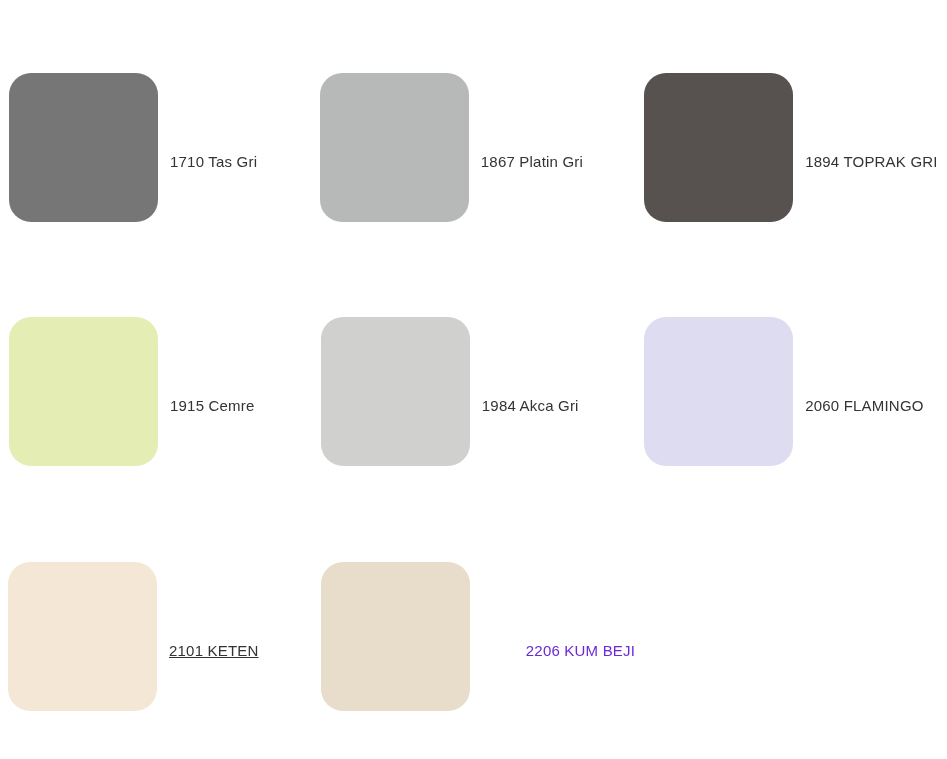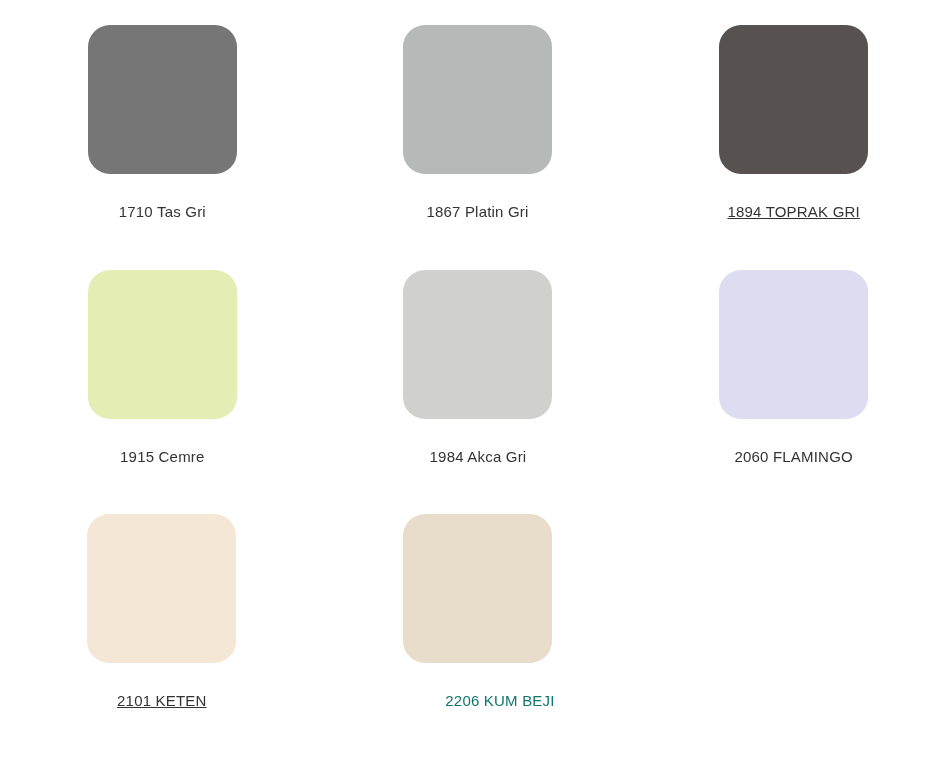--- a/index.html
+++ b/index.html
@@ -22,23 +22,24 @@
     height: 759px;
     display: grid;
     grid-template-columns: repeat(3, 1fr);
     grid-template-rows: repeat(3, 1fr);
     padding: 25px 0 0 0;
     background: #ffffff;
   }
 
   .swatch-cell {
     display: flex;
-    flex-direction: column;
+    flex-direction: row;
     align-items: center;
     justify-content: flex-start;
+    gap: 12px;
   }
 
   
   .swatch-cell.col-0 { padding-left: 9px; }
   .swatch-cell.col-1 { padding-left: 8px; }
   .swatch-cell.col-2 { padding-left: 9px; }
 
   .swatch-chip {
     width: 149px;
     height: 149px;
@@ -67,21 +68,21 @@
     <div class="swatch-label" style="color: rgb(51, 51, 51);">1710 Tas Gri</div>
   </div>
 
   <div class="swatch-cell col-1">
     <div class="swatch-chip" style="background: rgb(183, 184, 184); width: 149px; height: 149px; border-radius: 22px;"></div>
     <div class="swatch-label" style="color: rgb(51, 51, 51);">1867 Platin Gri</div>
   </div>
 
   <div class="swatch-cell col-2">
     <div class="swatch-chip" style="background: rgb(87, 82, 80); width: 149px; height: 149px; border-radius: 22px;"></div>
-    <div class="swatch-label" style="color: rgb(51, 51, 51); text-decoration: underline;">1894 TOPRAK GRI</div>
+    <div class="swatch-label" style="color: rgb(51, 51, 51);">1894 TOPRAK GRI</div>
   </div>
 
   <div class="swatch-cell col-0">
     <div class="swatch-chip" style="background: rgb(228, 237, 179); width: 149px; height: 149px; border-radius: 22px;"></div>
     <div class="swatch-label" style="color: rgb(51, 51, 51);">1915 Cemre</div>
   </div>
 
 
   <div class="swatch-cell col-2">
     <div class="swatch-chip" style="background: rgb(208, 208, 207); width: 149px; height: 149px; border-radius: 22px;"></div>
@@ -93,16 +94,16 @@
     <div class="swatch-label" style="color: rgb(51, 51, 51); text-align: center;">2060 FLAMINGO</div>
   </div>
 
   <div class="swatch-cell col-1">
     <div class="swatch-chip" style="background: rgb(244, 231, 214); width: 149px; height: 149px; border-radius: 22px;"></div>
     <div class="swatch-label" style="color: rgb(51, 51, 51); text-decoration: underline;">2101 KETEN</div>
   </div>
 
   <div class="swatch-cell col-2">
     <div class="swatch-chip" style="background: rgb(232, 221, 202); width: 149px; height: 149px; border-radius: 22px;"></div>
-    <div class="swatch-label" style="color: #0f766e; margin-left: 44px;">2206 KUM BEJI</div>
+    <div class="swatch-label" style="color: #6d28d9; margin-left: 44px;">2206 KUM BEJI</div>
   </div>
 
 </div>
 
 </body></html>

